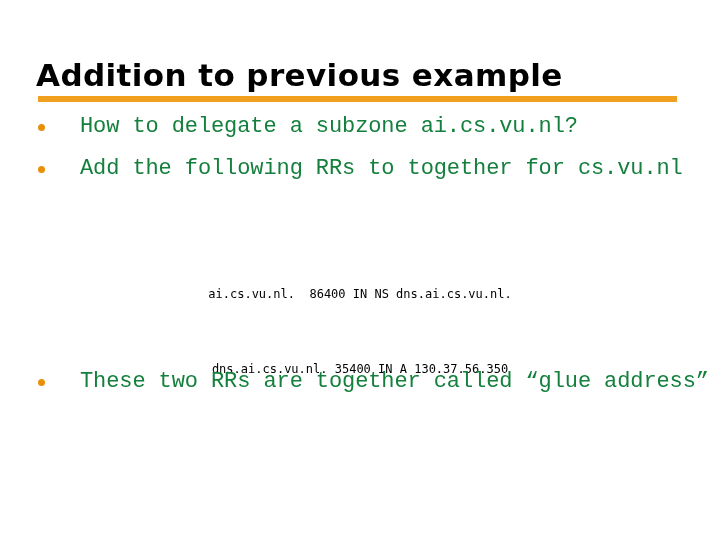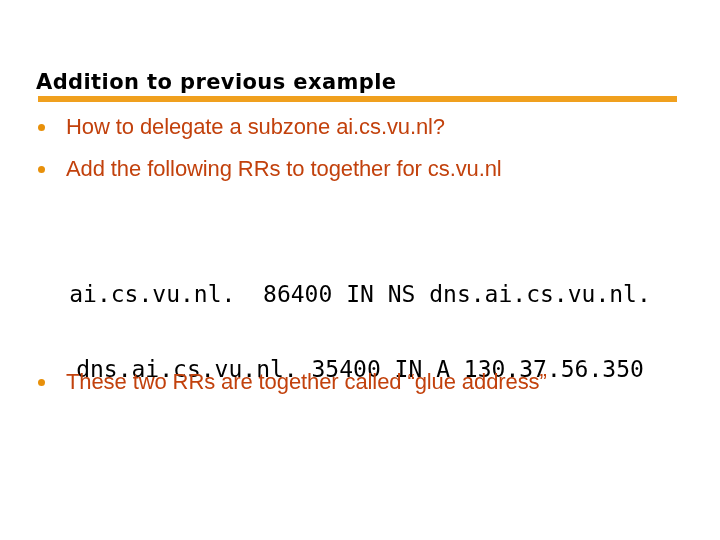--- a/index.html
+++ b/index.html
@@ -21,25 +21,25 @@
     top: 0;
     width: 720px;
     height: 540px;
     background: #ffffff;
   }
 
   
   .title {
     position: absolute;
     left: 36px;
-    top: 63px;
+    top: 56px;
     width: 650px;
     height: 40px;
     font-family: "DejaVu Sans", sans-serif;
-    font-size: 21px;
+    font-size: 31px;
     font-weight: bold;
     color: #000000;
     letter-spacing: 0.4px;
     line-height: 38px;
     white-space: nowrap;
   }
 
   .title-rule {
     position: absolute;
     left: 38px;
@@ -66,39 +66,39 @@
     width: 7px;
     height: 7px;
     border-radius: 50%;
     background: #E8900A;
     margin-top: 11px;
     margin-right: 0px;
     flex: 0 0 auto;
   }
 
   .bullet-text {
-    margin-left: 21px;
-    font-family: Liberation Sans, sans-serif;
+    margin-left: 35px;
+    font-family: Liberation Mono, monospace;
     font-size: 22px;
     font-weight: normal;
-    color: #c2410c;
+    color: #15803d;
     line-height: 28px;
     white-space: nowrap;
     letter-spacing: -0.1px;
   }
 
   
   .code-block {
     position: absolute;
     left: 30px;
     top: 232px;
     width: 660px;
     text-align: center;
     font-family: "DejaVu Sans Mono", "Liberation Mono", monospace;
-    font-size: 23px;
+    font-size: 12px;
     color: #000000;
     line-height: 25px;
     white-space: pre;
   }
   .code-line {
     display: block;
     white-space: pre;
   }
 </style>
 </head>

